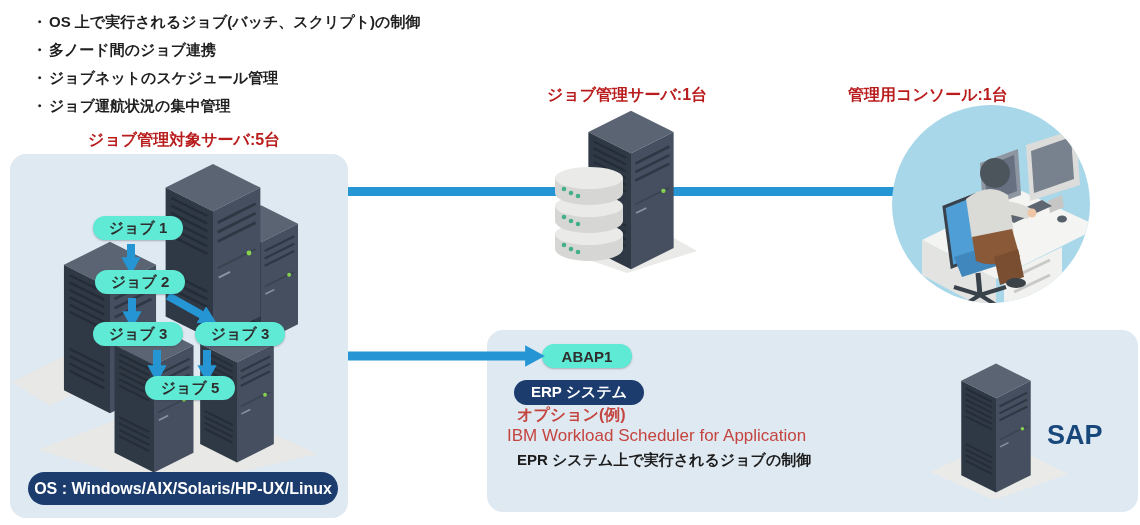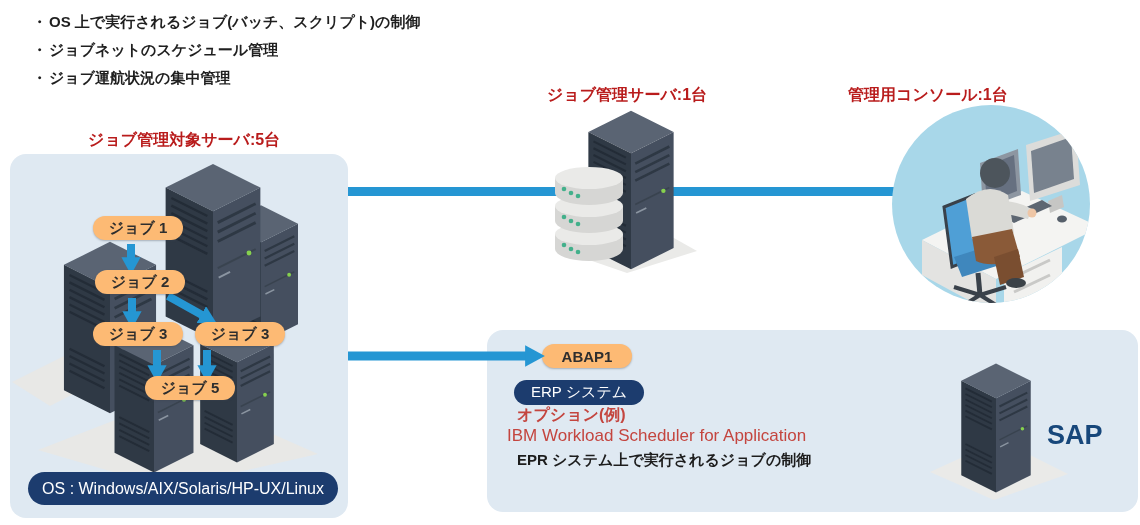--- a/index.html
+++ b/index.html
@@ -18,25 +18,25 @@
   
   .cluster{position:absolute;left:0;top:0;width:338px;height:364px;z-index:1;}
   .flow{position:absolute;left:0;top:0;width:338px;height:364px;z-index:2;pointer-events:none;}
   .midserver{position:absolute;left:545px;top:103px;width:160px;height:170px;z-index:2;}
   .console-circle{position:absolute;left:892px;top:105px;width:198px;height:198px;z-index:2;}
   .sap-server{position:absolute;left:435px;top:28px;width:150px;height:148px;}
   
   .hline{position:absolute;left:348px;top:187px;width:558px;height:9px;background:#2596d3;z-index:1;}
   .abap-arrow{position:absolute;left:348px;top:344px;width:210px;height:24px;z-index:3;}
   
-  .pill{position:absolute;min-width:74px;height:24px;padding:0 8px;background:#fdba74;border-radius:13px;
+  .pill{position:absolute;min-width:74px;height:24px;padding:0 8px;background:#5eead4;border-radius:13px;
         display:flex;align-items:center;justify-content:center;font-size:15px;font-weight:700;color:#2e2e2e;
         box-shadow:0 1px 2px rgba(60,70,80,.35);z-index:3;white-space:nowrap;}
   .badge{position:absolute;background:#1c3c6e;color:#ffffff;border-radius:17px;display:flex;align-items:center;
-         justify-content:center;font-weight:400;z-index:3;white-space:nowrap;}
+         justify-content:center;font-weight:700;z-index:3;white-space:nowrap;}
   .os-badge{left:18px;top:318px;width:310px;height:33px;font-size:16px;}
   .erp-badge{left:27px;top:50px;height:25px;padding:0 17px;font-size:15px;border-radius:13px;}
   .abap-pill{left:55px;top:14px;}
   
   .opt-label{position:absolute;left:30px;top:75px;font-size:16px;font-weight:700;color:#c4453f;white-space:nowrap;}
   .opt-product{position:absolute;left:20px;top:96px;font-size:17px;font-weight:400;color:#c4453f;white-space:nowrap;}
   .opt-desc{position:absolute;left:30px;top:121px;font-size:15px;font-weight:700;color:#1d1d1d;white-space:nowrap;}
   .sap-label{position:absolute;left:560px;top:90px;font-size:27px;font-weight:600;color:#17477b;}
   .lbl-managed{left:88px;top:130px;}
   .lbl-mid{left:532px;top:85px;width:190px;text-align:center;}
@@ -72,20 +72,21 @@
       <circle cx="88" cy="96" r="2.6" fill="#86d14e"></circle>
       <path d="M56,122 l12,-6" stroke="#8b95a1" stroke-width="2"></path>
     </symbol>
   </defs>
 </svg>
 
 <div class="canvas">
 
   <ul class="features">
     <li><span class="bmark">・</span><span>OS 上で実行されるジョブ(バッチ、スクリプト)の制御</span></li>
+    <li><span class="bmark">・</span><span>多ノード間のジョブ連携</span></li>
     <li><span class="bmark">・</span><span>ジョブネットのスケジュール管理</span></li>
     <li><span class="bmark">・</span><span>ジョブ運航状況の集中管理</span></li>
   </ul>
 
   <div class="lbl lbl-managed">ジョブ管理対象サーバ:5台</div>
 
   <div class="panel panel-left">
     <svg class="cluster" viewBox="0 0 338 364">
       <polygon points="2,228 66,196 106,218 40,252" fill="#e8e8e6"></polygon>
       <polygon points="28,296 172,240 308,300 158,334" fill="#e8e8e6"></polygon>

